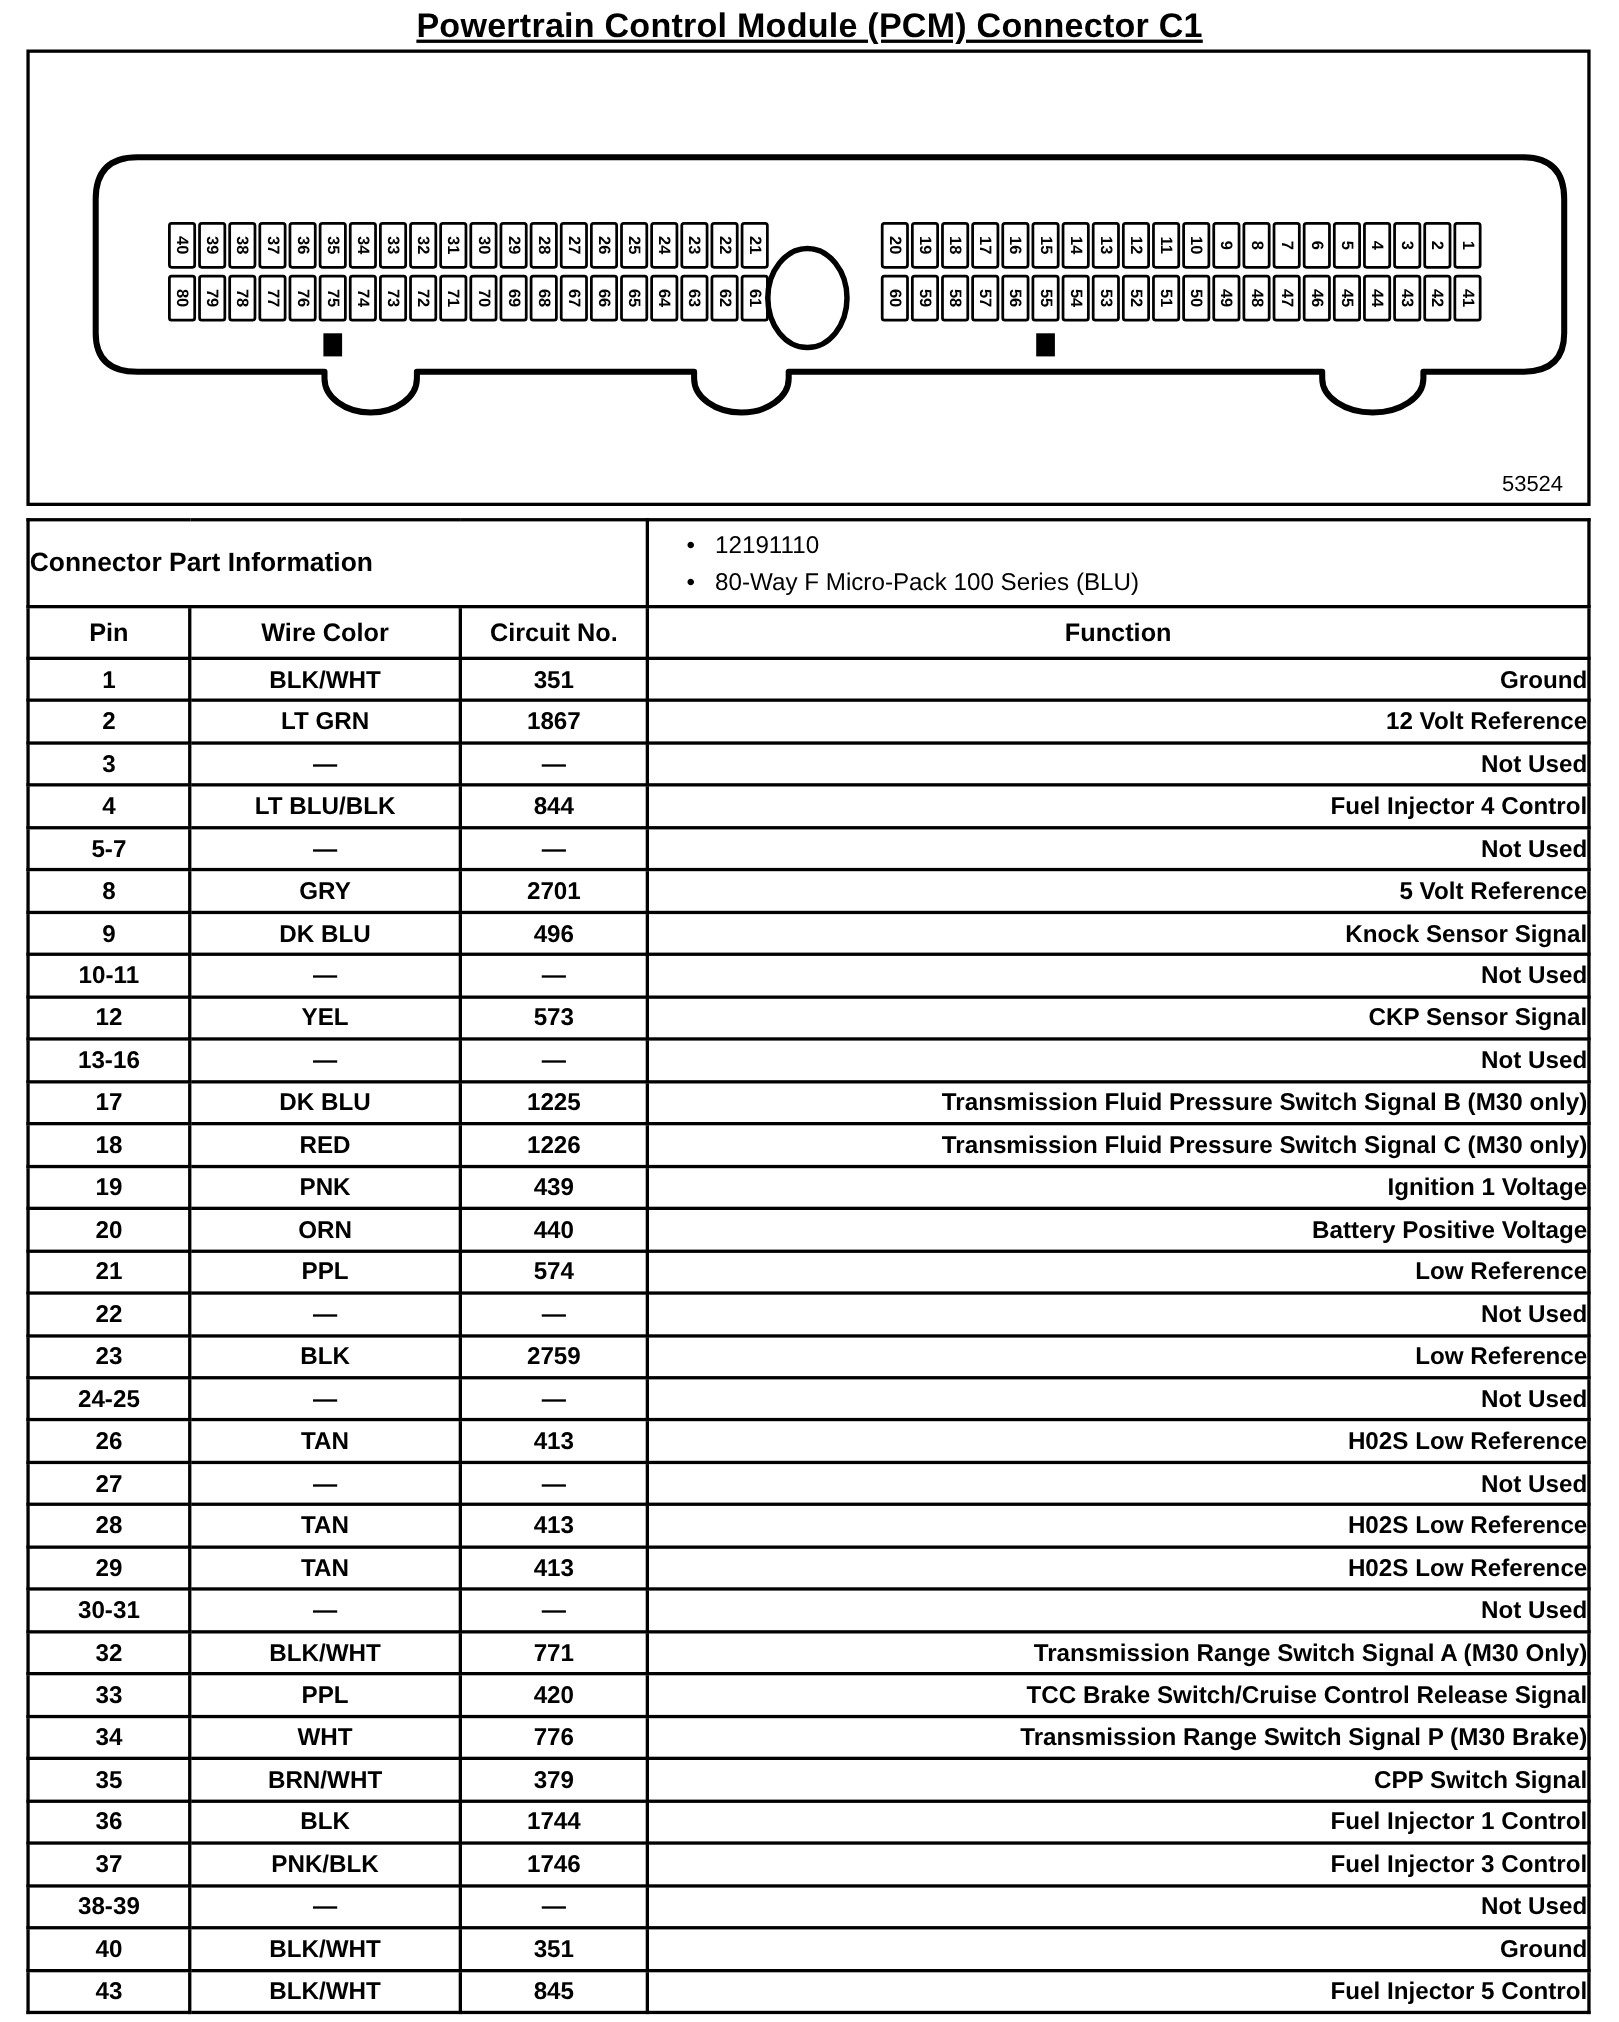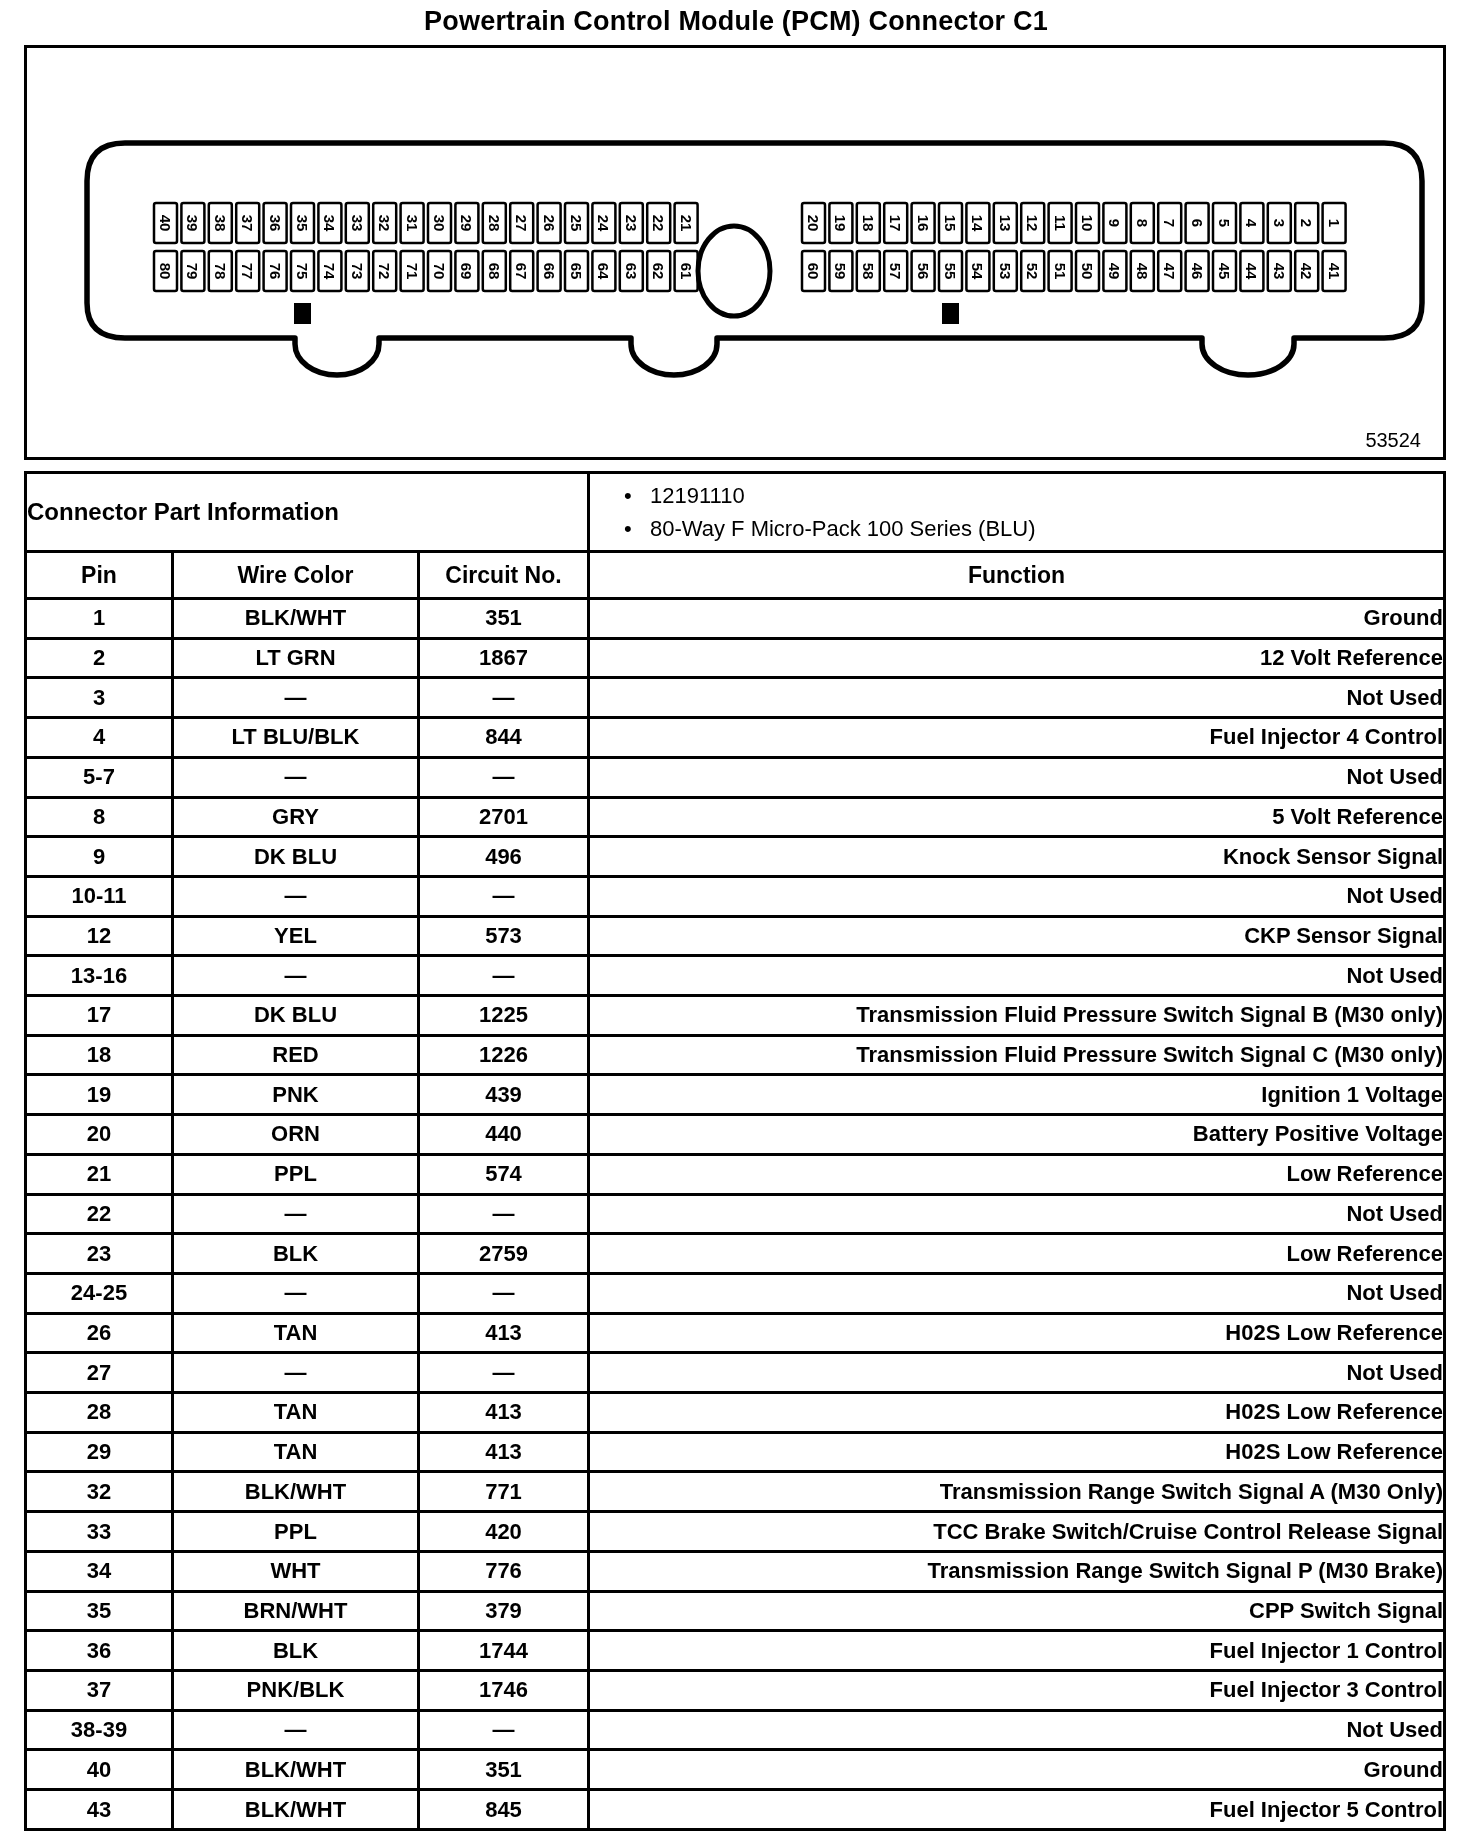--- a/index.html
+++ b/index.html
@@ -1,19 +1,19 @@
 <!DOCTYPE html>
 <html><head>
 <meta charset="utf-8">
 <style>
   html,body{margin:0;padding:0;background:#fff;}
   .page{position:relative;width:1472px;height:1838px;background:#fff;color:#000;
         font-family:"Liberation Sans",sans-serif;overflow:hidden;}
   .title{position:absolute;top:6px;left:0;width:100%;text-align:center;
-         font-size:27px;font-weight:bold;letter-spacing:.2px;}
+         font-size:31px;font-weight:bold;letter-spacing:.2px;text-decoration:underline;}
   .diagram-box{position:absolute;left:24px;top:45px;width:1416px;height:409px;
                border:3px solid #000;background:#fff;}
   .fig-num{position:absolute;right:22px;bottom:5px;font-size:20px;font-weight:normal;margin-left:13px;}
   .connector-svg{position:absolute;left:0;top:0;}
   .pinbox{fill:#fff;stroke:#000;stroke-width:2.5;}
   .pinnum{font-family:"Liberation Sans",sans-serif;font-size:15px;font-weight:bold;
           fill:#000;text-anchor:middle;dominant-baseline:central;}
   .body-outline{fill:#fff;stroke:#000;stroke-width:5.5;stroke-linejoin:round;}
   .hole{fill:#fff;stroke:#000;stroke-width:5;}
   .index-mark{fill:#000;}
@@ -370,20 +370,26 @@
     <td class="c-circ">413</td>
     <td class="c-func">H02S Low Reference</td>
   </tr>
         <tr>
     <td class="c-pin">29</td>
     <td class="c-wire">TAN</td>
     <td class="c-circ">413</td>
     <td class="c-func">H02S Low Reference</td>
   </tr>
         <tr>
+    <td class="c-pin">30-31</td>
+    <td class="c-wire">—</td>
+    <td class="c-circ">—</td>
+    <td class="c-func">Not Used</td>
+  </tr>
+        <tr>
     <td class="c-pin">32</td>
     <td class="c-wire">BLK/WHT</td>
     <td class="c-circ">771</td>
     <td class="c-func">Transmission Range Switch Signal A (M30 Only)</td>
   </tr>
         <tr>
     <td class="c-pin">33</td>
     <td class="c-wire">PPL</td>
     <td class="c-circ">420</td>
     <td class="c-func">TCC Brake Switch/Cruise Control Release Signal</td>

